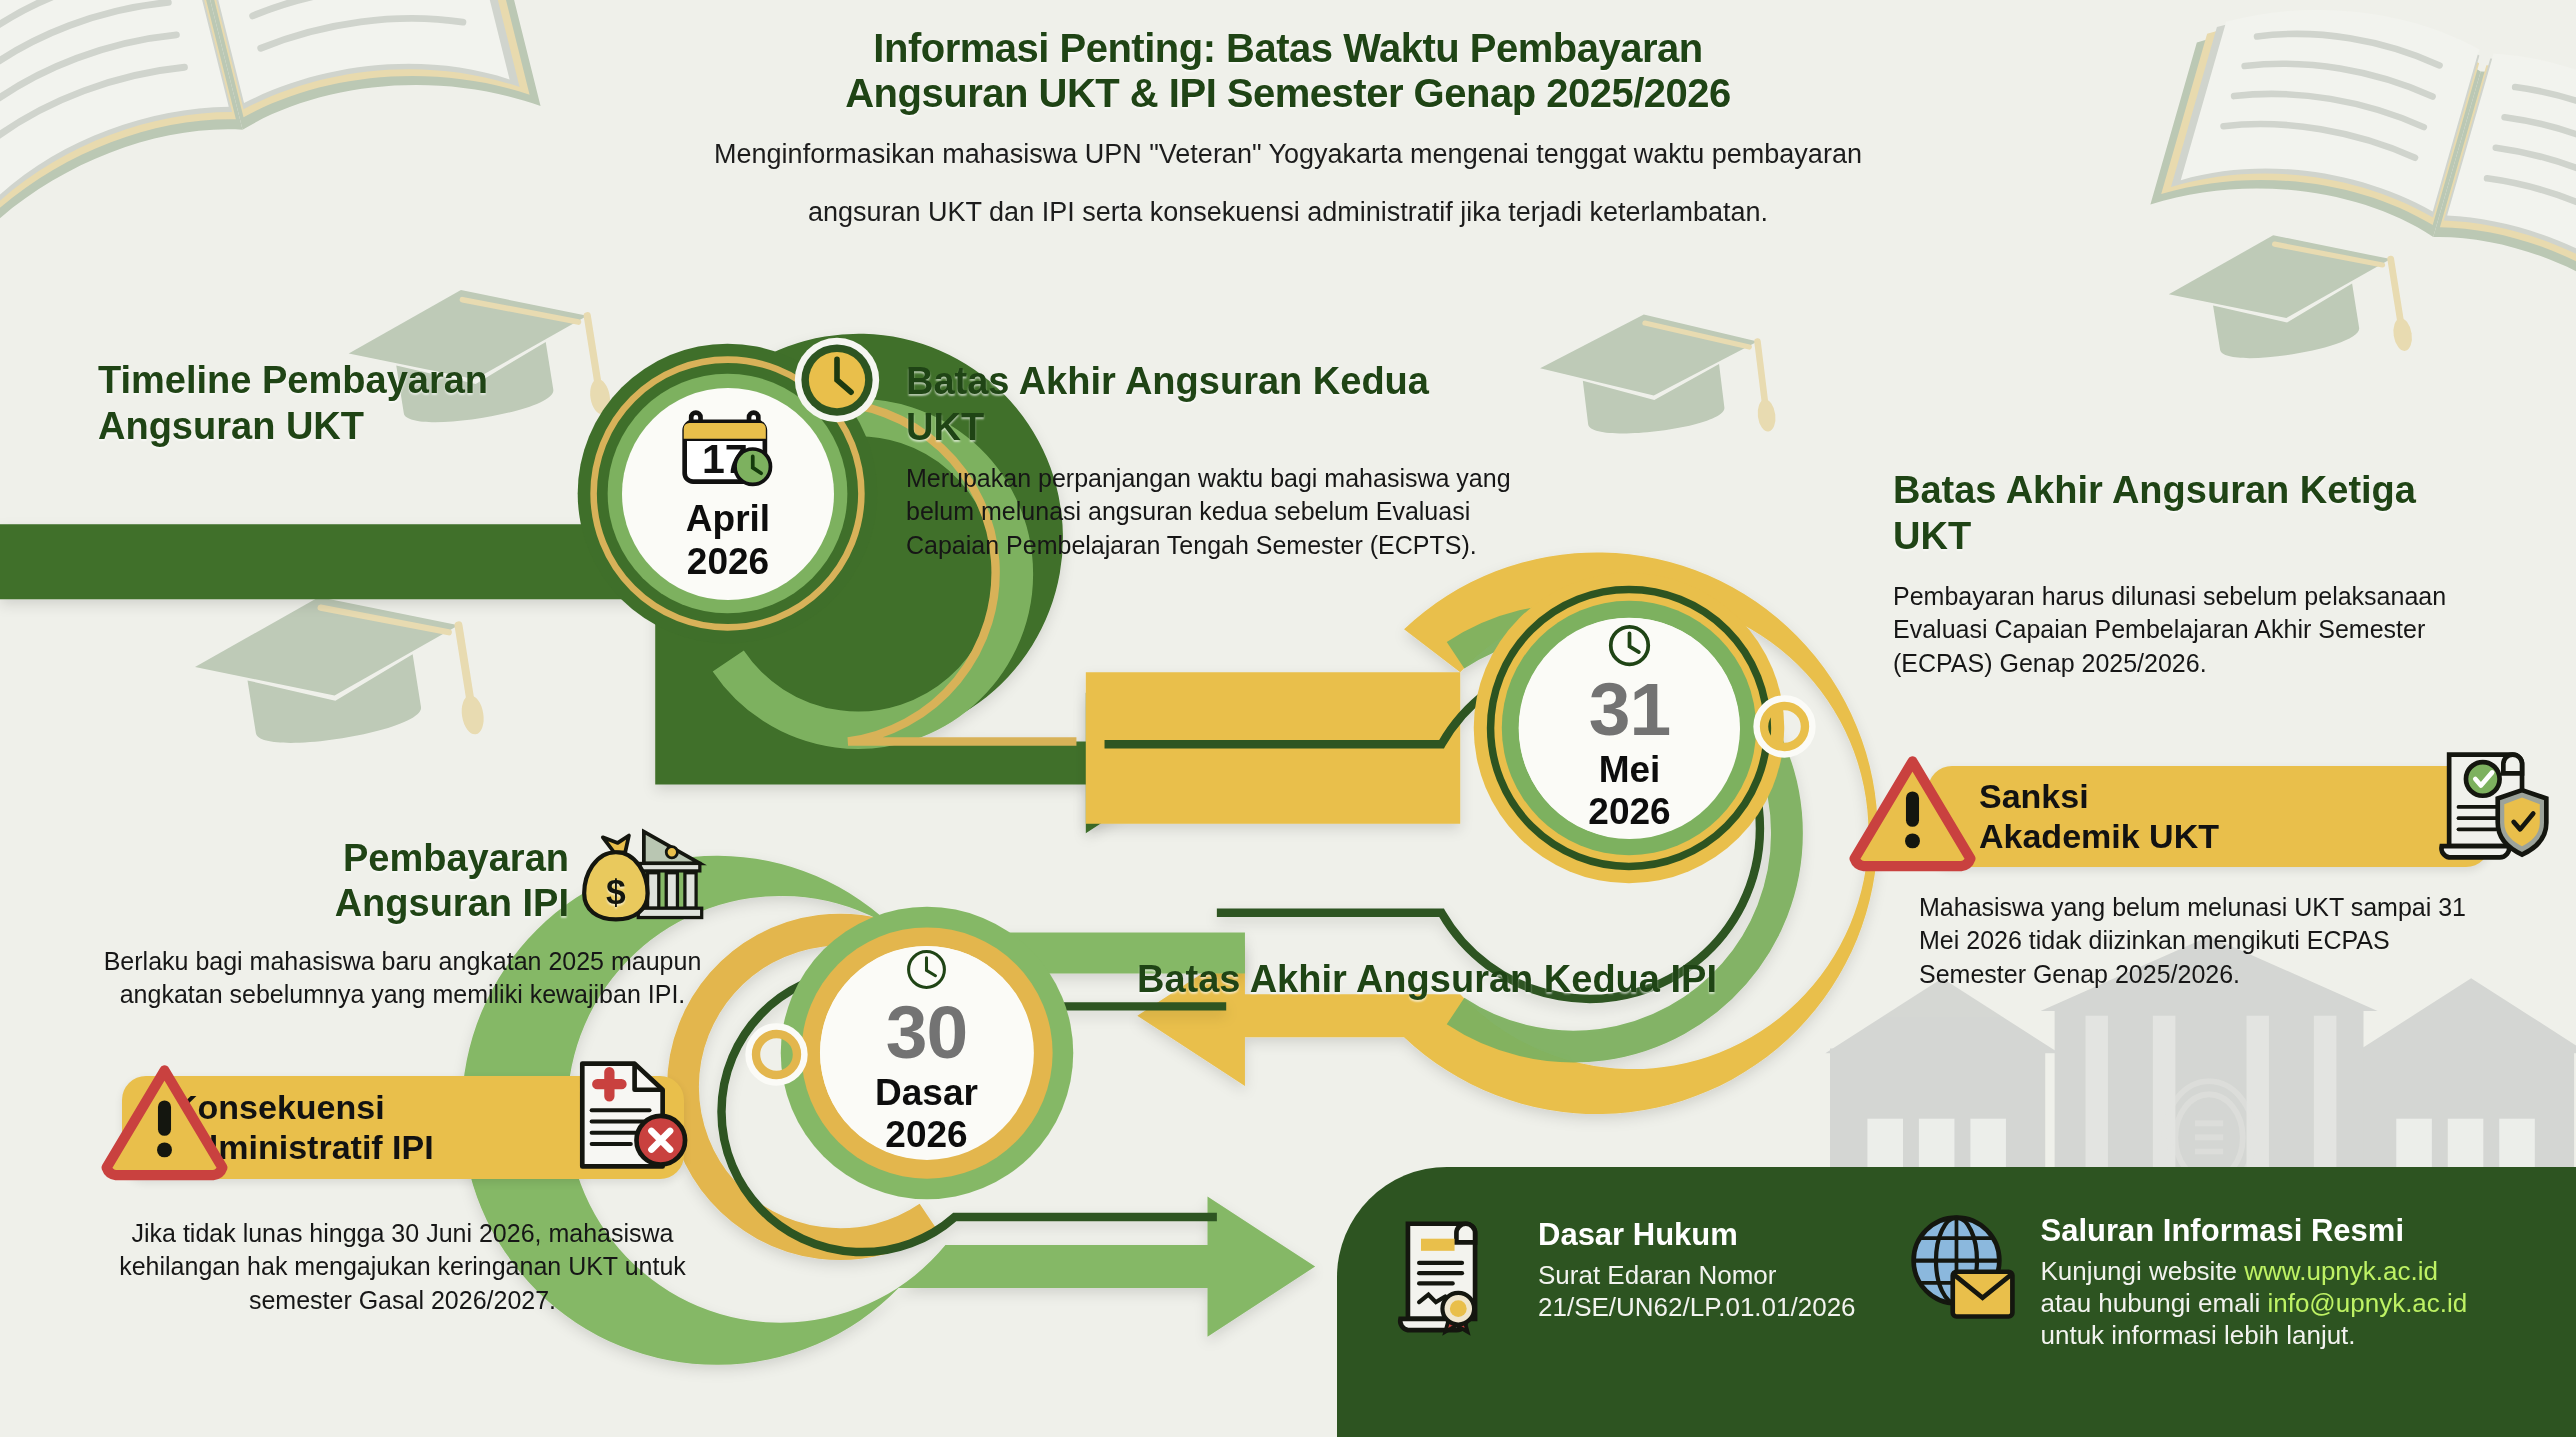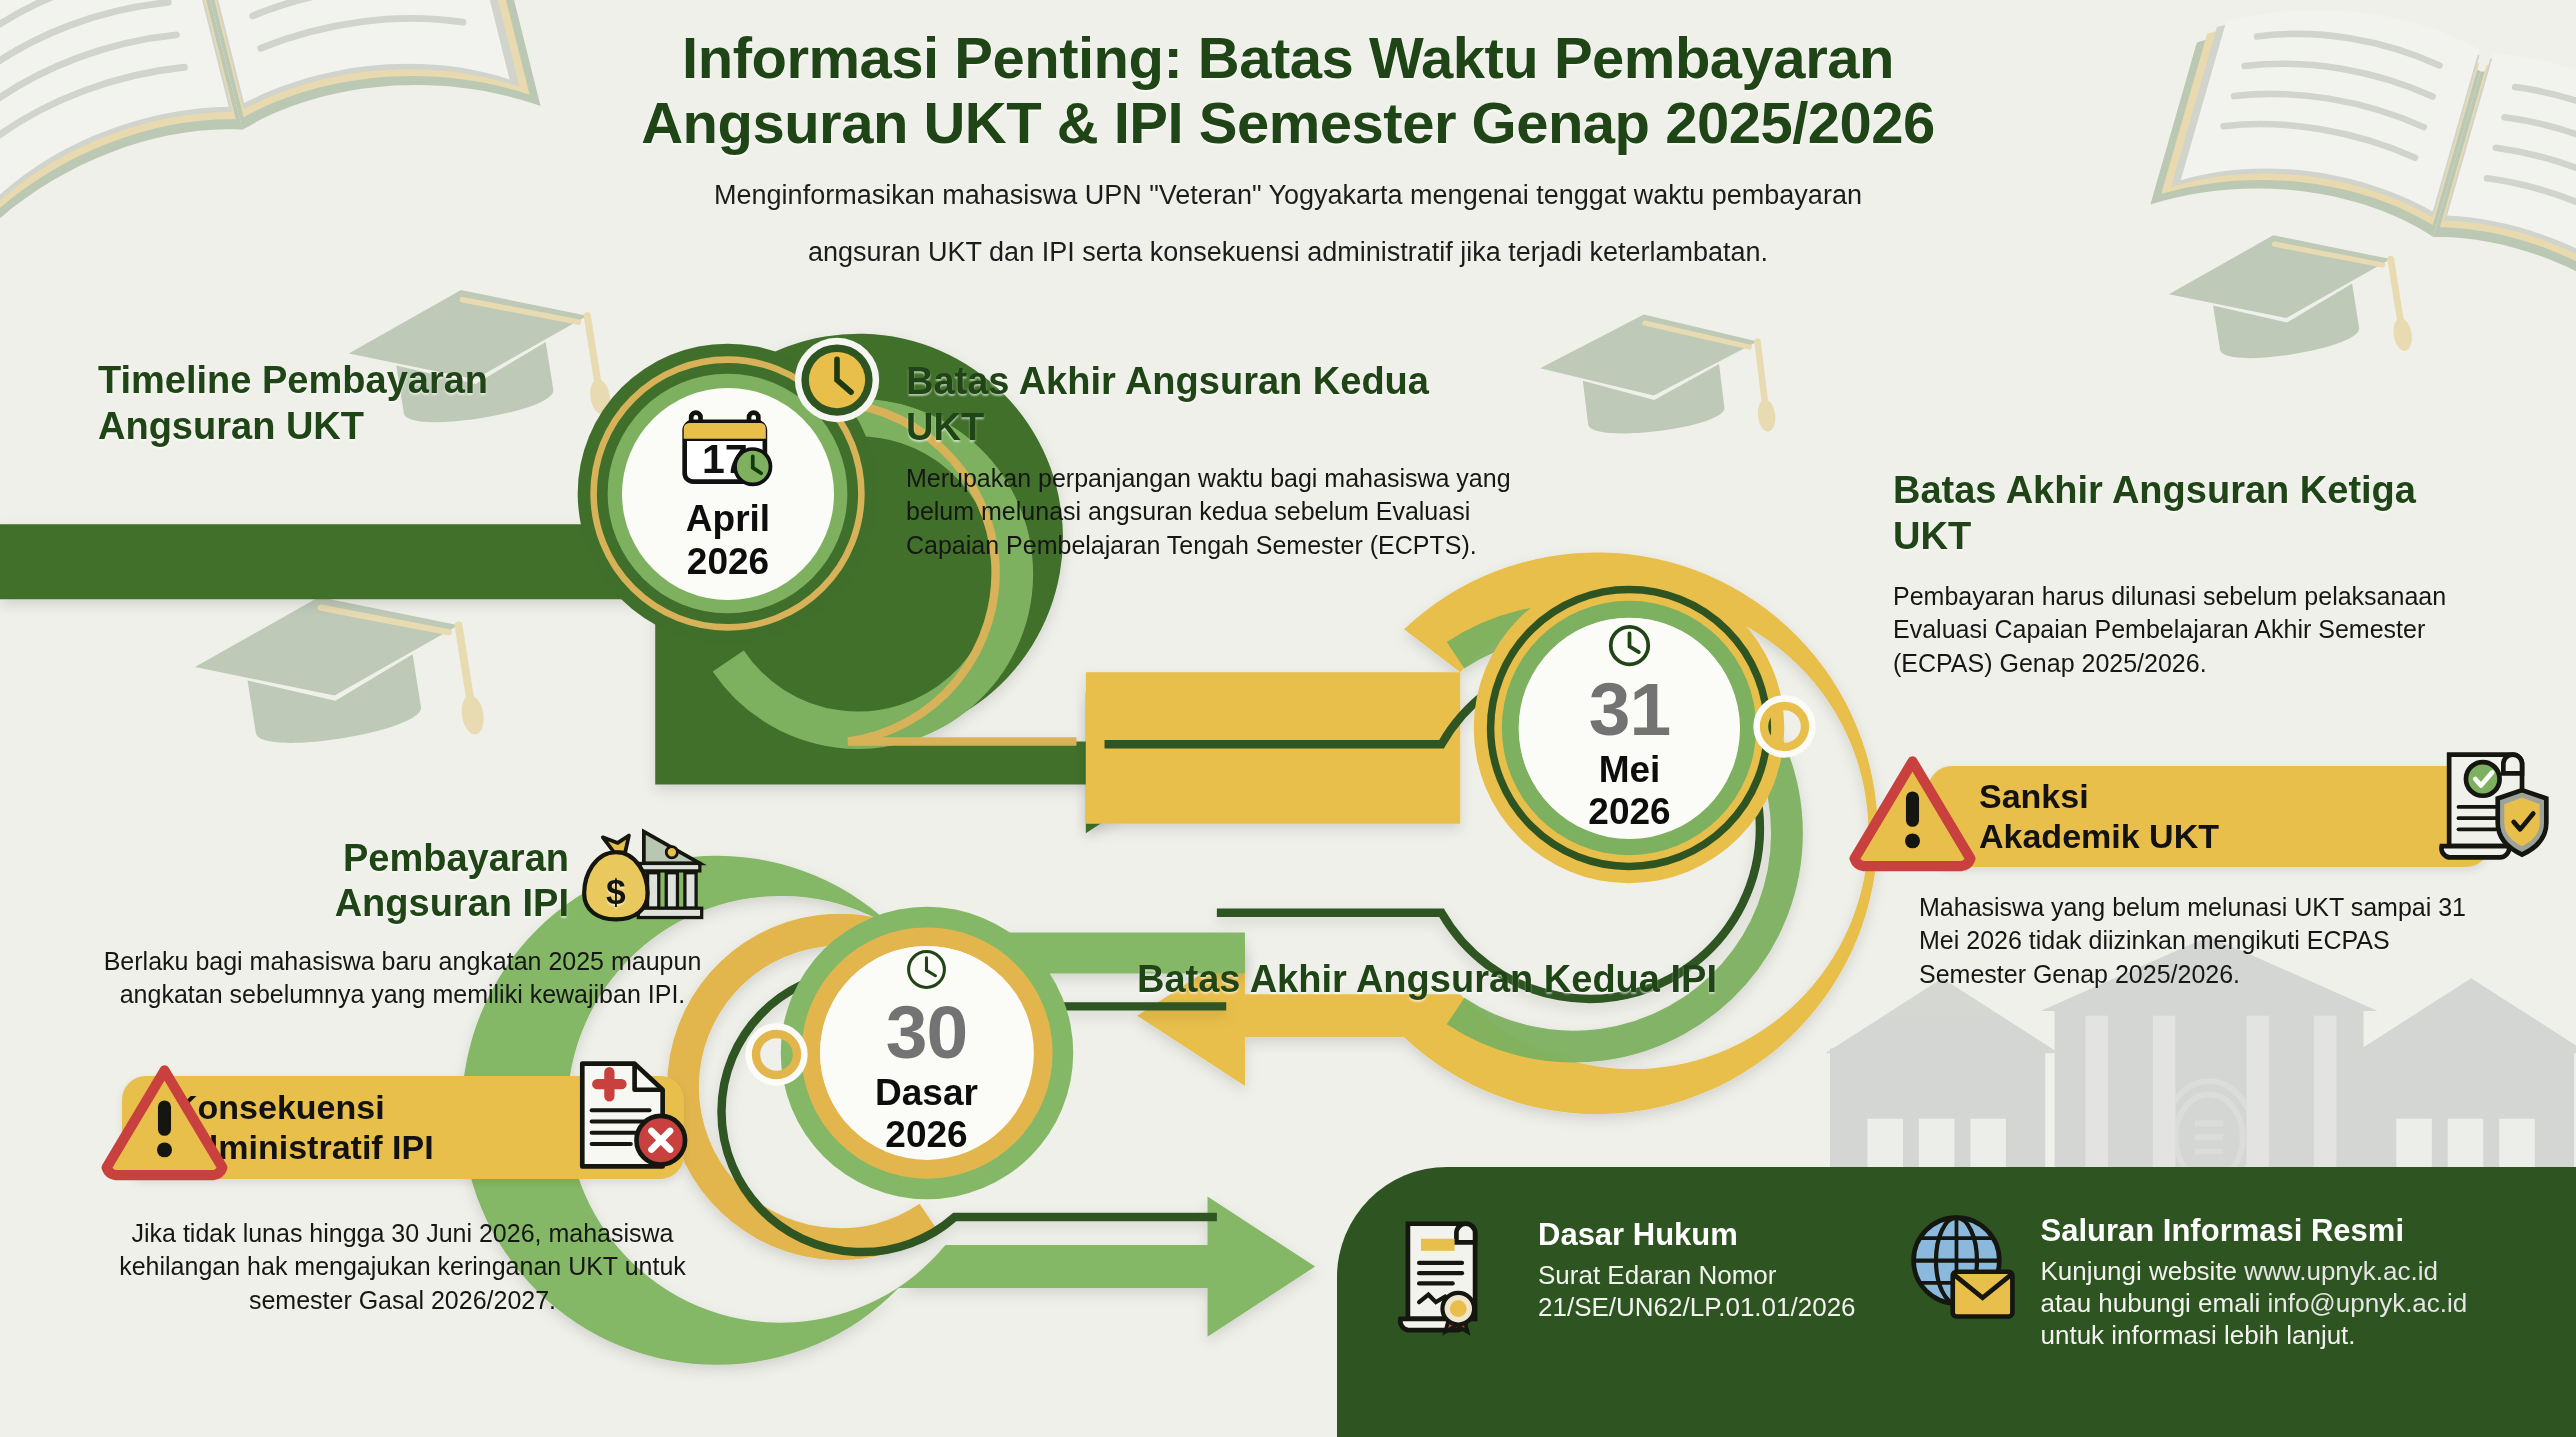--- a/index.html
+++ b/index.html
@@ -15,21 +15,21 @@
   .layer { position:absolute; inset:0; }
   .bg-deco { z-index:1; }
   .ribbons { z-index:2; }
   .nodes   { z-index:4; }
   .content { z-index:6; }
   .footer-layer { z-index:5; }
 
   
   .header { position:absolute; left:0; top:26px; width:2576px; text-align:center; }
   .title {
-    color:#1f4415; font-weight:bold; font-size:58px; line-height:1.12;
+    color:#1f4415; font-weight:bold; font-size:40px; line-height:1.12;
     letter-spacing:-0.5px; text-shadow:0 1.9px 1.9px rgba(255,255,255,.7);
   }
   .subtitle {
     margin-top:20.6px; color:#1c1c1c; font-size:27px; line-height:1.38;
     max-width:1647px; margin-left:auto; margin-right:auto;
   }
 
   
   .sec-h {
     position:absolute; color:#1f4415; font-weight:bold;
@@ -93,21 +93,21 @@
   
   #footer-panel {
     position:absolute; left:1337px; top:1167px; width:1239px; height:271px;
     background:#2d5421; border-top-left-radius:110px;
   }
   .f-item { position:absolute; display:flex; gap:22.5px; align-items:flex-start; }
   #f-legal { left:56px; top:49px;gap:48px; }
   #f-info  { left:571px; top:45px; }
   .f-title { color:#ffffff; font-weight:bold; font-size:31px; line-height:1.2; margin-bottom:5.6px;}
   .f-body  { color:#f2f3ef; font-size:26px; line-height:1.24; }
-  .f-accent { color:#e5e5e5; }
+  .f-accent { color:#bef264; }
 
   
   svg { display:block; overflow:visible; }
 </style>
 </head>
 <body>
 
 <div id="stage">
 
   <div class="layer bg-deco">

